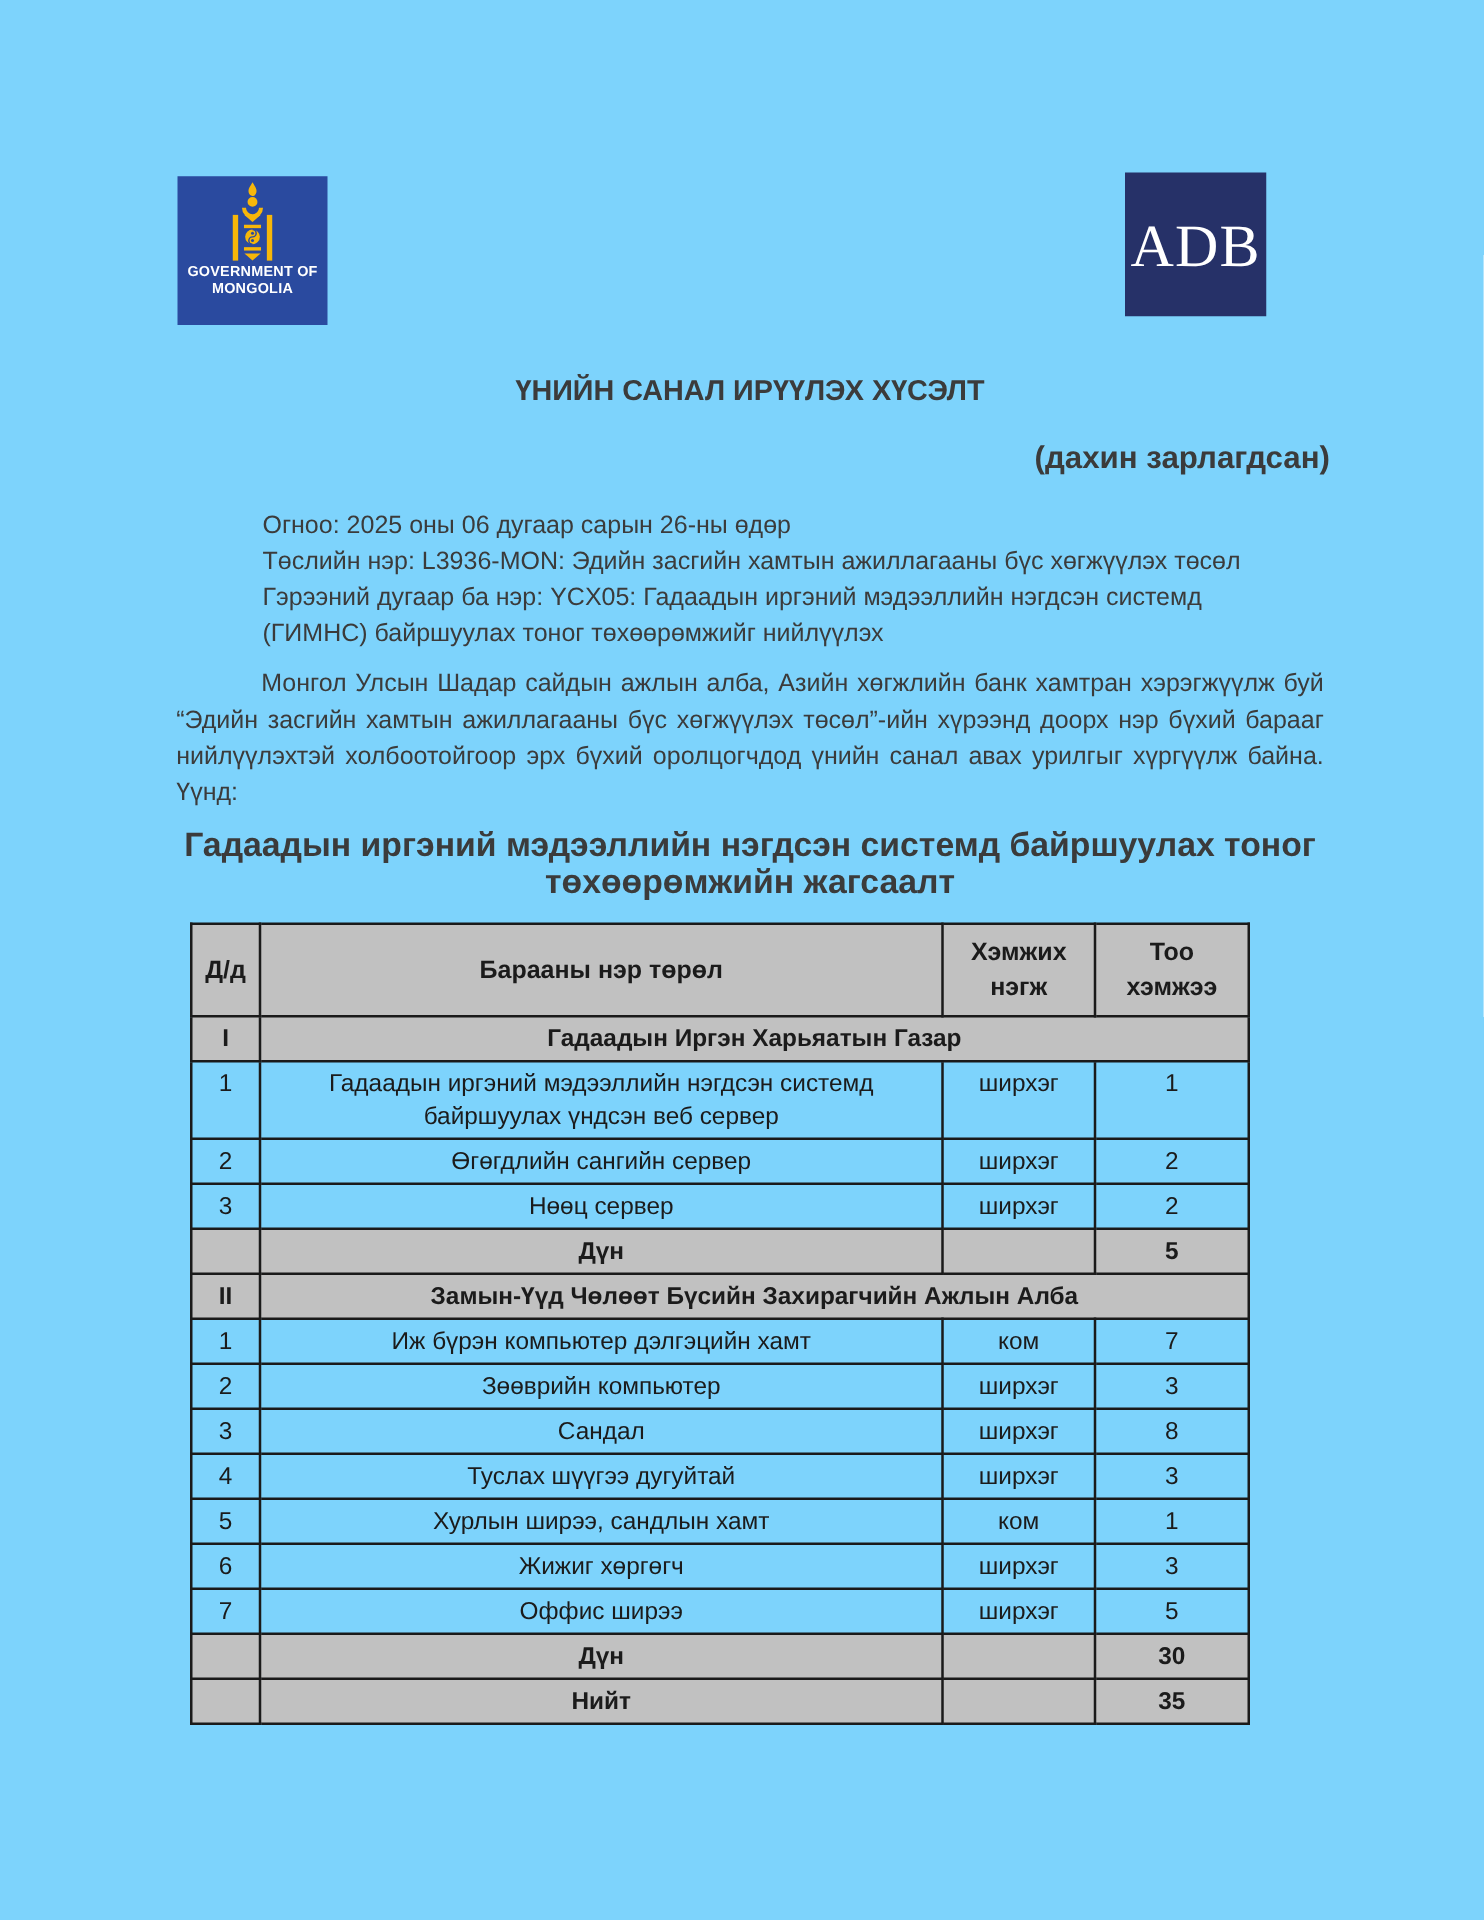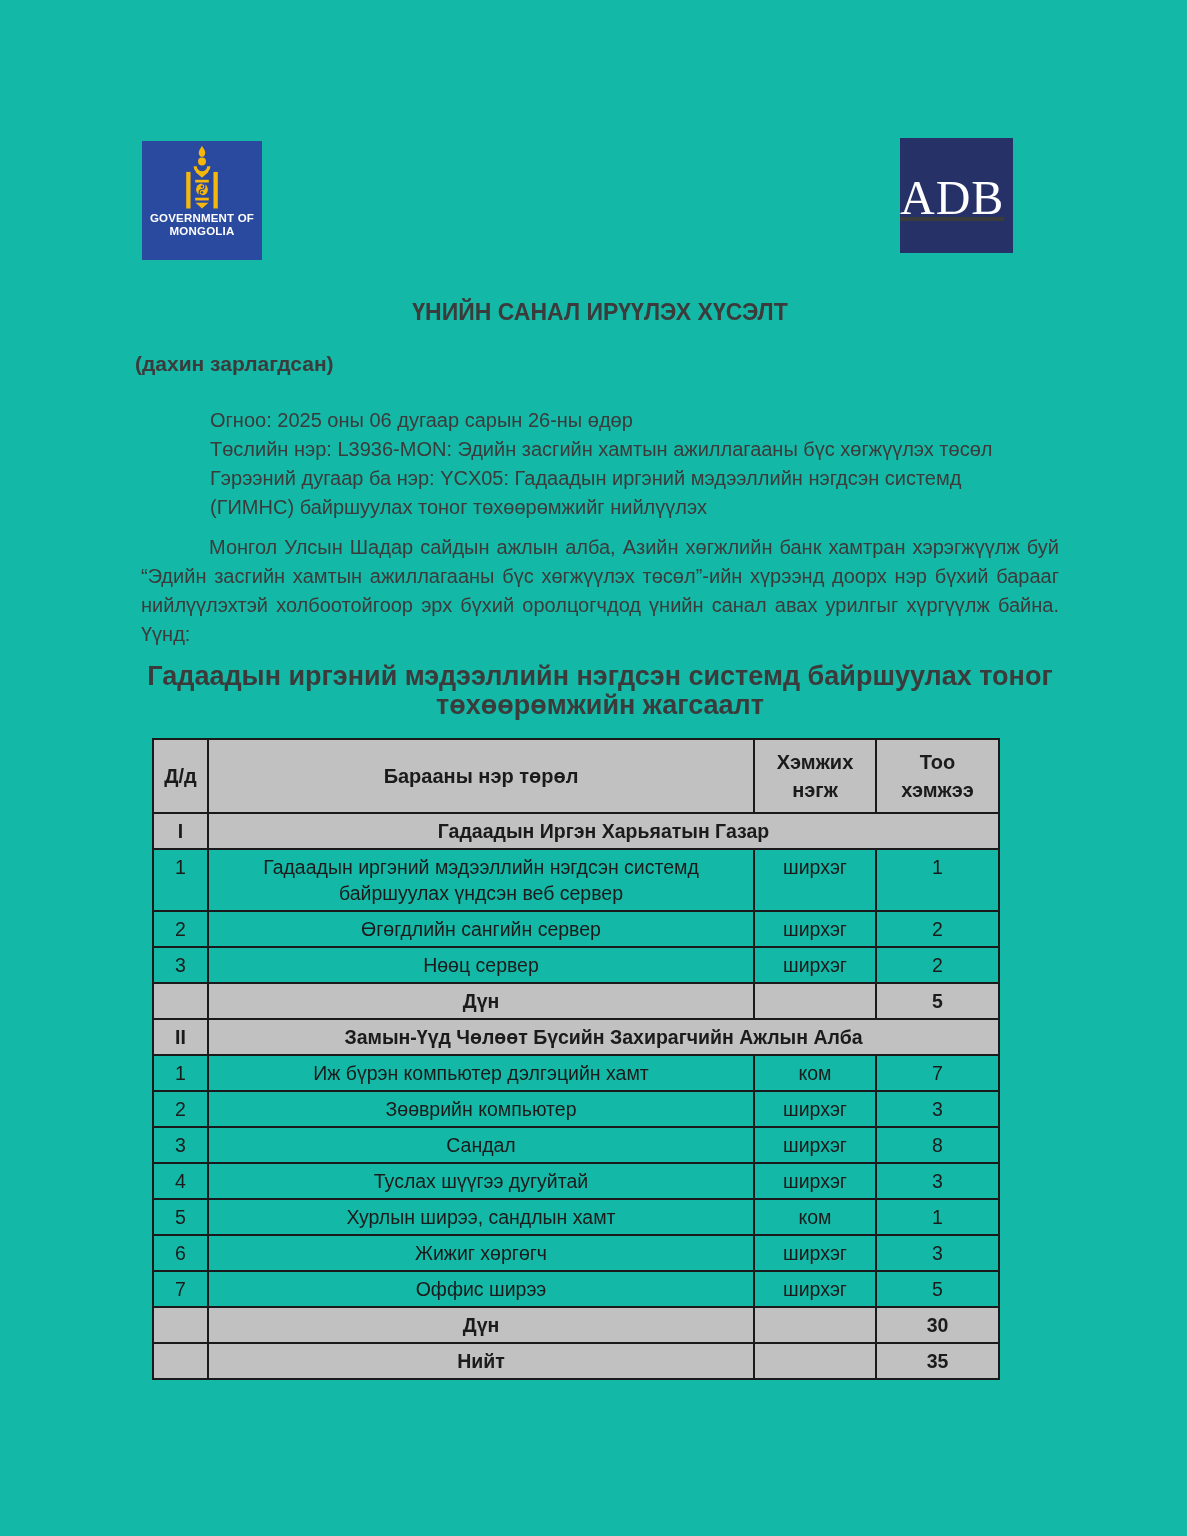--- a/index.html
+++ b/index.html
@@ -1,49 +1,49 @@
 <!DOCTYPE html>
 <html><head>
 <meta charset="utf-8">
 <style>
   html,body{margin:0;padding:0;background:#ffffff;}
   .page{
-    position:relative;width:1187px;height:1536px;background:#14b8a6;
+    position:relative;width:1187px;height:1536px;background:#7dd3fc;
     font-family:"Liberation Sans",sans-serif;color:#3b3b3b;overflow:hidden;
   }
 
   
   .gov-logo{
     position:absolute;left:142px;top:141px;width:120px;height:119px;
     background:#2a4a9f;box-sizing:border-box;
     display:flex;flex-direction:column;align-items:center;justify-content:flex-start;
     padding-top:4px;
   }
   .gov-text{
     margin-top:1px;color:#ffffff;font-weight:bold;font-size:11.5px;line-height:13px;
     text-align:center;letter-spacing:.2px;white-space:nowrap;
   }
 
   
   .adb-logo{
     position:absolute;left:900px;top:138px;width:113px;height:115px;
-    background:#263168;display:flex;align-items:center;justify-content:flex-start;text-decoration:underline;
+    background:#263168;display:flex;align-items:center;justify-content:center;
   }
   .adb-logo span{
     color:#ffffff;font-family:"Liberation Serif",serif;font-size:48px;
     letter-spacing:1px;margin-top:4px;
   }
 
   .doc-title{
     position:absolute;left:141px;top:299px;width:918px;text-align:center;
     font-weight:bold;font-size:23px;color:#3b3b3b;
   }
   .doc-subtitle{
-    position:absolute;left:135px;top:352px;width:918px;text-align:left;
-    font-weight:bold;font-size:21px;color:#3b3b3b;
+    position:absolute;left:146px;top:352px;width:918px;text-align:right;
+    font-weight:bold;font-size:25px;color:#3b3b3b;
   }
 
   .info-block{
     position:absolute;left:210px;top:406px;width:850px;
     font-size:20px;line-height:29px;color:#3b3b3b;
   }
 
   .body-paragraph{
     position:absolute;left:141px;top:533px;width:918px;
     font-size:20px;line-height:29px;color:#3b3b3b;

